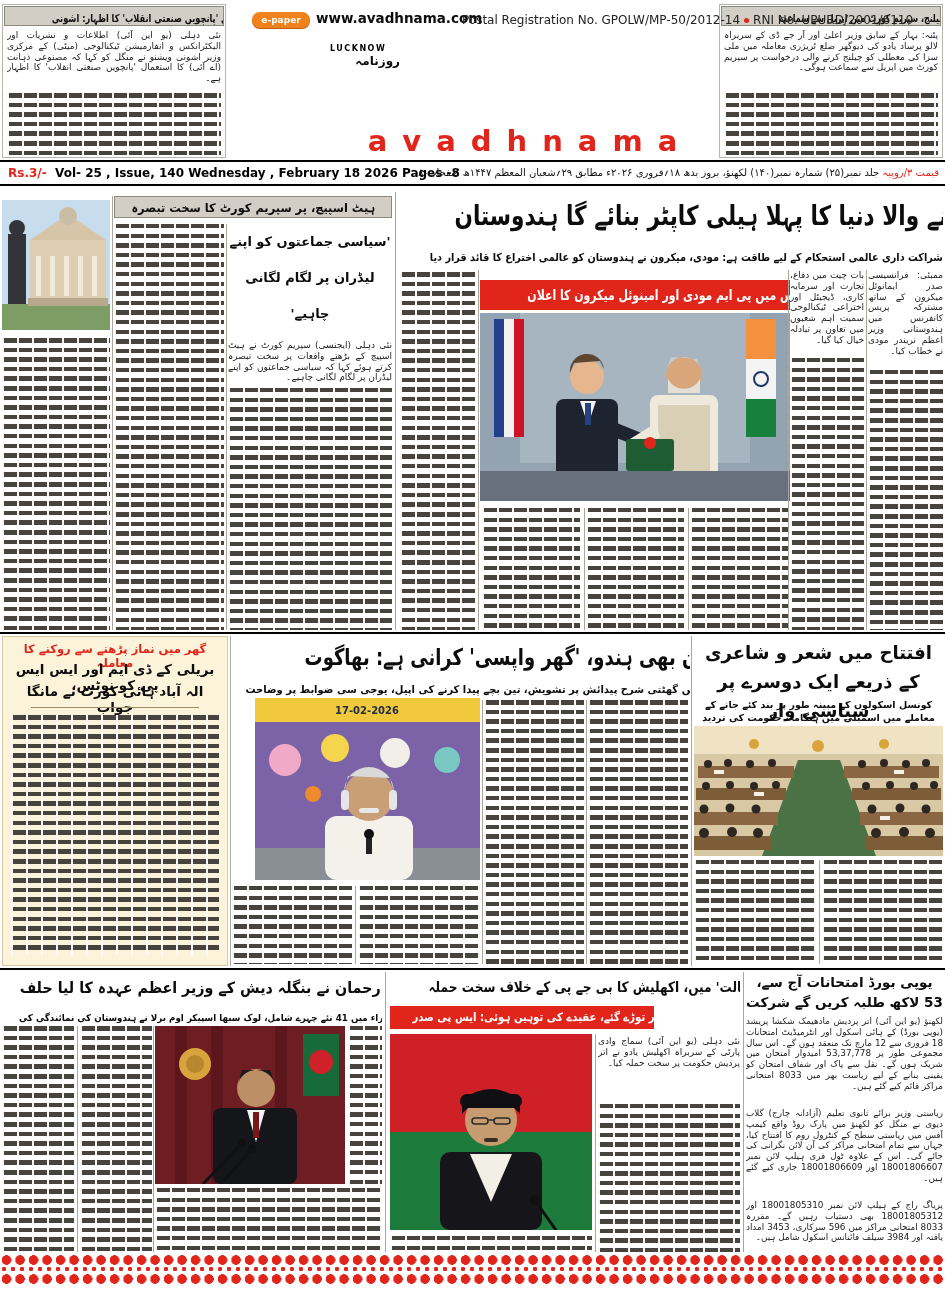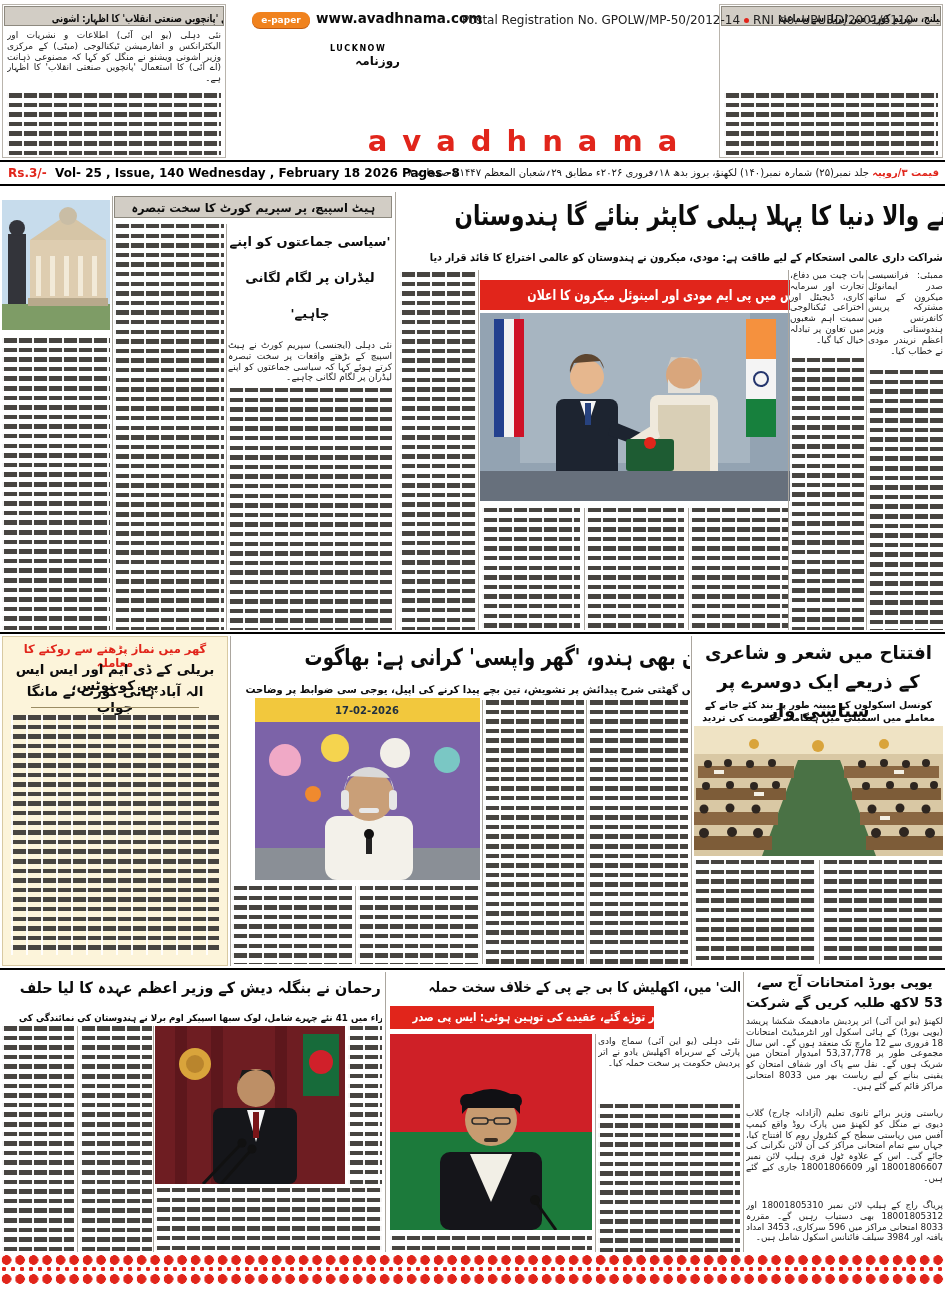--- a/index.html
+++ b/index.html
@@ -40,39 +40,40 @@
       <span class="rtl" style="font-size:11px;transform:scaleX(.75);">مصنوعی ذہانت کا استعمال 'پانچویں صنعتی انقلاب' کا اظہار: اشونی</span>
     </div>
     <div class="lead rtl abs" style="left:4px;top:25px;width:214px;height:60px;overflow:hidden;">نئی دہلی (یو این آئی) اطلاعات و نشریات اور الیکٹرانکس و انفارمیشن ٹیکنالوجی (میٹی) کے مرکزی وزیر اشونی ویشنو نے منگل کو کہا کہ مصنوعی ذہانت (اے آئی) کا استعمال 'پانچویں صنعتی انقلاب' کا اظہار ہے۔</div>
     <div class="tx abs" style="left:4px;top:88px;width:214px;height:62px;"></div>
   </div>
 
   <div class="abs" style="left:719px;top:4px;width:224px;height:154px;border:1px solid #b9b4ac;box-sizing:border-box;">
     <div class="kickbar sq" style="position:absolute;left:1px;top:1px;width:220px;height:20px;line-height:20px;">
       <span class="rtl" style="font-size:11px;transform:scaleX(.72);">لالو یادو کی سزا کی معطلی کو چیلنج، سپریم کورٹ میں اپریل سے سماعت</span>
     </div>
+    <div class="lead rtl abs" style="left:4px;top:25px;width:214px;height:60px;overflow:hidden;">پٹنہ: بہار کے سابق وزیر اعلیٰ اور آر جے ڈی کے سربراہ لالو پرساد یادو کی دیوگھر ضلع ٹریژری معاملہ میں ملی سزا کی معطلی کو چیلنج کرنے والی درخواست پر سپریم کورٹ میں اپریل سے سماعت ہوگی۔</div>
     <div class="tx abs" style="left:4px;top:88px;width:214px;height:62px;"></div>
   </div>
 
   <div class="pill abs" style="left:252px;top:12px;width:58px;height:16px;">
     <span>e-paper</span>
   </div>
   <div class="abs hd" style="left:316px;top:10px;width:170px;font-size:13.5px;">www.avadhnama.com</div>
   <div class="abs" style="left:462px;top:13px;width:330px;font-size:12px;color:#222;white-space:nowrap;">
     <span>Postal Registration No. GPOLW/MP-50/2012-14</span><span class="dotsep"></span><span>RNI No. UPURD/2001/6110</span>
   </div>
   <div class="abs" style="left:330px;top:44px;width:70px;font-size:8px;letter-spacing:1.5px;color:#000;font-weight:bold;">LUCKNOW</div>
   <div class="abs rtl hd" style="left:330px;top:54px;width:70px;font-size:12px;">روزنامہ</div>
   <div class="abs ctr" style="left:335px;top:124px;width:390px;font-size:29px;font-weight:bold;color:#e1251b;letter-spacing:15px;">avadhnama</div>
 
   <div class="abs" style="left:0;top:160px;width:945px;height:26px;border-top:2px solid #000;border-bottom:2px solid #000;box-sizing:border-box;">
     <span class="abs ital" style="left:8px;top:4px;font-size:12px;font-weight:bold;color:#e1251b;">Rs.3/-</span>
     <span class="abs ital" style="left:55px;top:4px;font-size:12px;font-weight:bold;color:#000;">Vol-  25 , Issue, 140   Wednesday , February 18 2026    Pages -8</span>
     <span class="abs rtl" style="right:6px;top:5px;font-size:10px;white-space:nowrap;">
-      <span style="color:#e1251b;font-weight:bold;">قیمت ۳/روپیہ</span>
+      <span style="color:#e1251b;font-weight:normal;">قیمت ۳/روپیہ</span>
       <span style="color:#111;">جلد نمبر(۲۵) شمارہ نمبر(۱۴۰) لکھنؤ، بروز بدھ ۱۸؍فروری ۲۰۲۶ء مطابق ۲۹؍شعبان المعظم ۱۴۴۷ھ  صفحات-۸</span>
     </span>
   </div>
 
   <svg class="abs" style="left:2px;top:200px;" width="108" height="130" viewBox="0 0 108 130">
     <rect width="108" height="130" fill="#c7dcec"></rect>
     <rect y="104" width="108" height="26" fill="#7e9c66"></rect>
     <polygon points="28,40 104,40 66,14" fill="#d6c5a6"></polygon>
     <circle cx="66" cy="16" r="9" fill="#c9bda5"></circle>
     <rect x="28" y="40" width="76" height="60" fill="#decdb0"></rect>

